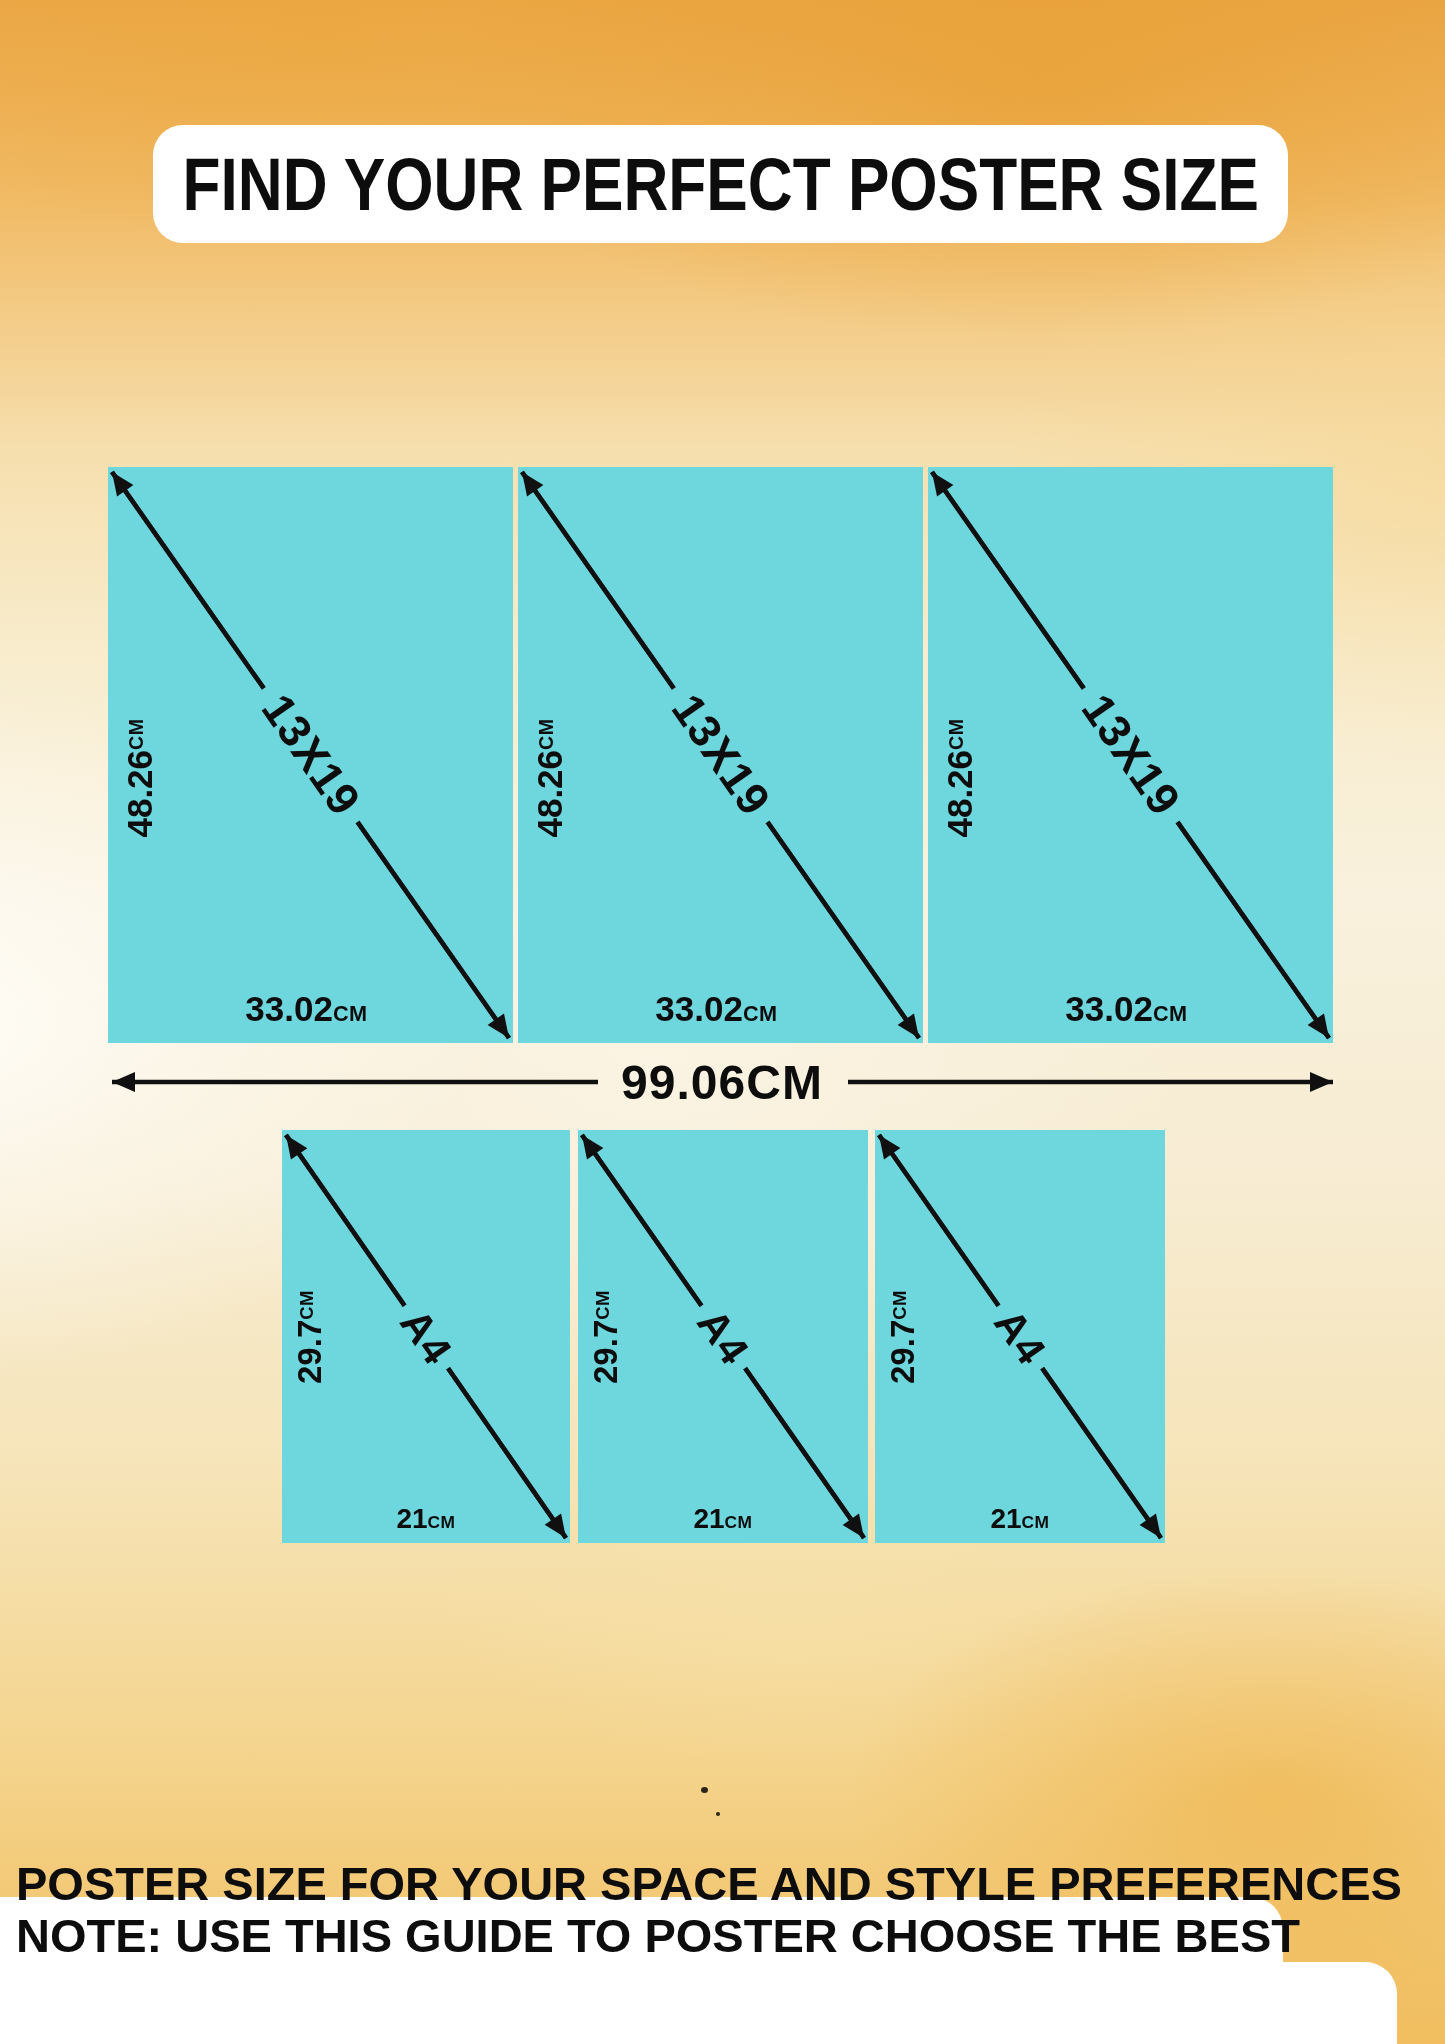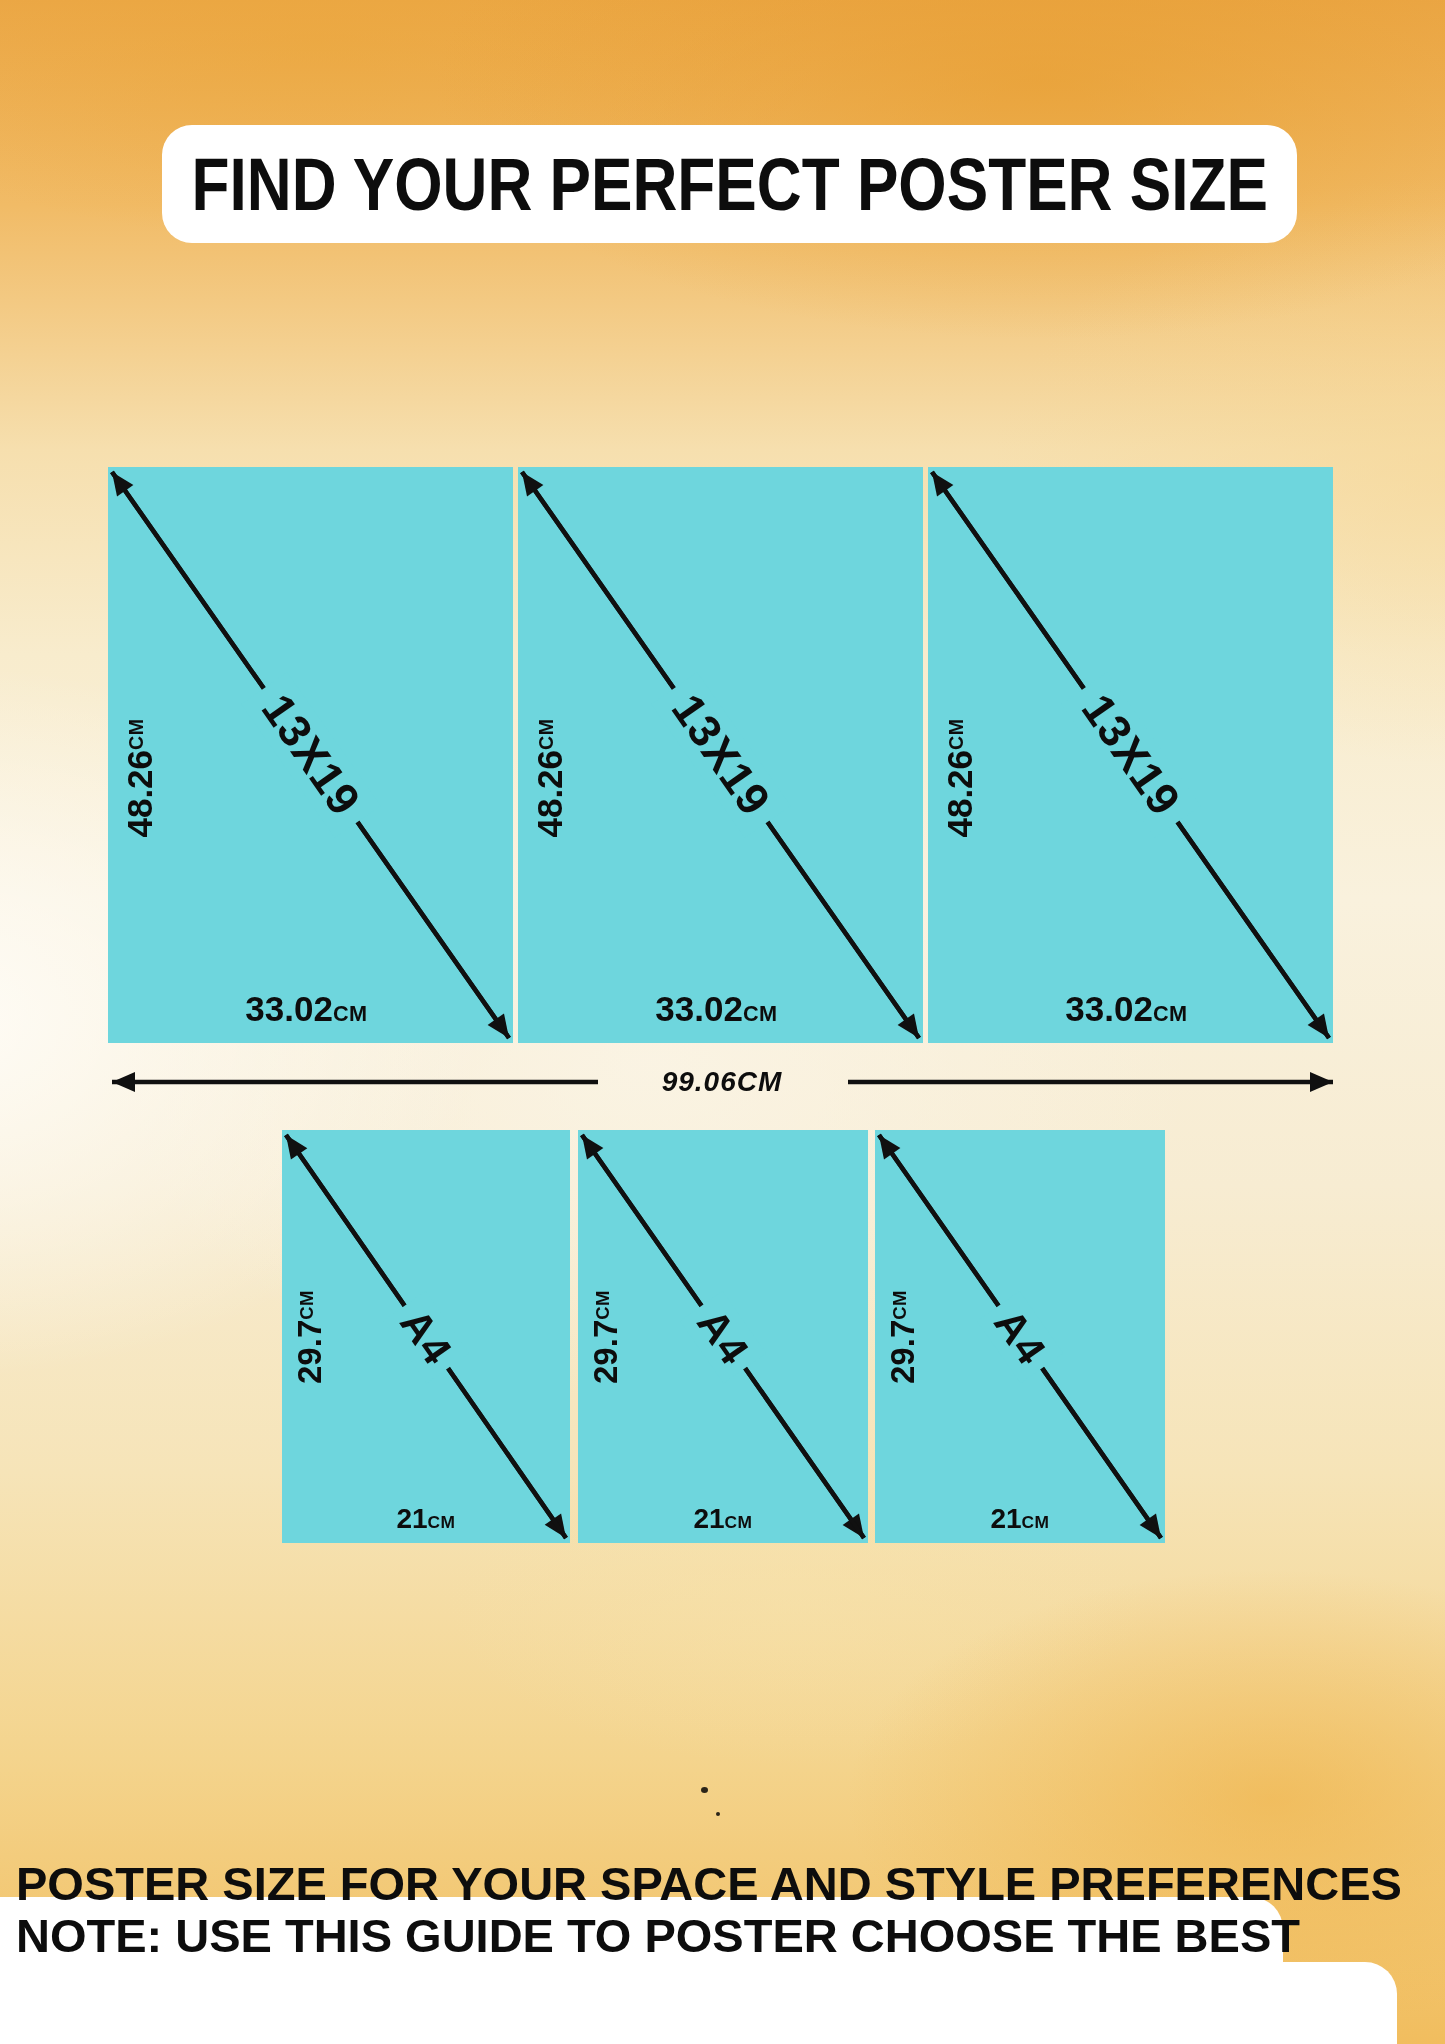--- a/index.html
+++ b/index.html
@@ -10,21 +10,21 @@
       radial-gradient(60% 18% at 72% 4%,  rgba(230,155,42,.55) 0%, rgba(230,155,42,0) 70%),
       radial-gradient(50% 14% at 22% 2%,  rgba(235,167,58,.50) 0%, rgba(235,167,58,0) 70%),
       radial-gradient(45% 20% at 101% 23%,rgba(246,215,150,.60) 0%, rgba(246,215,150,0) 72%),
       radial-gradient(55% 25% at -5% 50%, rgba(255,253,248,.95) 0%, rgba(255,253,248,0) 70%),
       radial-gradient(50% 22% at 45% 52%, rgba(251,245,231,.75) 0%, rgba(251,245,231,0) 75%),
       radial-gradient(42% 16% at 88% 88%, rgba(238,173,62,.55) 0%, rgba(238,173,62,0) 70%),
       radial-gradient(35% 12% at 55% 78%, rgba(247,226,170,.50) 0%, rgba(247,226,170,0) 70%),
       linear-gradient(180deg,#eba747 0%,#f1bb66 10%,#f6dfae 22%,#f8eccd 32%,#f9f1dd 44%,#f7ecd2 58%,#f6e4b8 72%,#f4d48d 86%,#f1bd5e 100%);
   }
   .title-box{
-    position:absolute; left:162px; top:125px; width:1135px; height:118px;
+    position:absolute; left:153px; top:125px; width:1135px; height:118px;
     background:#fff; border-radius:30px;
     display:flex; align-items:center; justify-content:center;
   }
   .title-text{
     font-size:74px; font-weight:bold; color:#0d0d0d; white-space:nowrap;
     display:inline-block; transform:scaleX(.84); letter-spacing:0px;
   }
   .panel{ position:absolute; background:#6ed6dd; }
   .panel.big{ top:467px; width:405px; height:576px; }
   .panel.small{ top:1130px; width:288px; height:413px; }
@@ -48,21 +48,21 @@
   .unit{ font-size:.62em; letter-spacing:.5px; }
   .wlabel{
     position:absolute; bottom:12px; color:#0d0d0d; font-weight:bold; white-space:nowrap;
   }
   .big .wlabel{ font-size:35px; left:calc(50% - 40px); transform:translateX(-50%); bottom:14px;margin-left:36px; }
   .small .wlabel{ font-size:28px; left:50%; transform:translateX(-50%); bottom:8px; }
   .total-arrow{ position:absolute; left:0; width:1445px; height:44px; }
   .total-arrow svg{ position:absolute; left:0; top:0; overflow:visible; }
   .total-label{
     position:absolute; top:50%; left:722px; transform:translate(-50%,-50%);
-    font-size:28px; font-weight:bold; color:#0d0d0d; white-space:nowrap; letter-spacing:1px;font-style:italic;
+    font-size:48px; font-weight:bold; color:#0d0d0d; white-space:nowrap; letter-spacing:1px;
   }
   .note-bg{ position:absolute; background:#fff; }
   .note-bg.a{ left:0; top:1897px; width:1283px; height:147px; border-radius:0 32px 0 0; }
   .note-bg.b{ left:0; top:1962px; width:1397px; height:82px; border-radius:0 32px 0 0; }
   .note-line{
     position:absolute; left:16px; font-size:47px; font-weight:bold; color:#0d0d0d; white-space:nowrap;
   }
   .note-line.l1{ top:1908px; }
   .note-line.l2{ top:1856px; }
   .speck{ position:absolute; background:#2a2418; border-radius:50%; }

